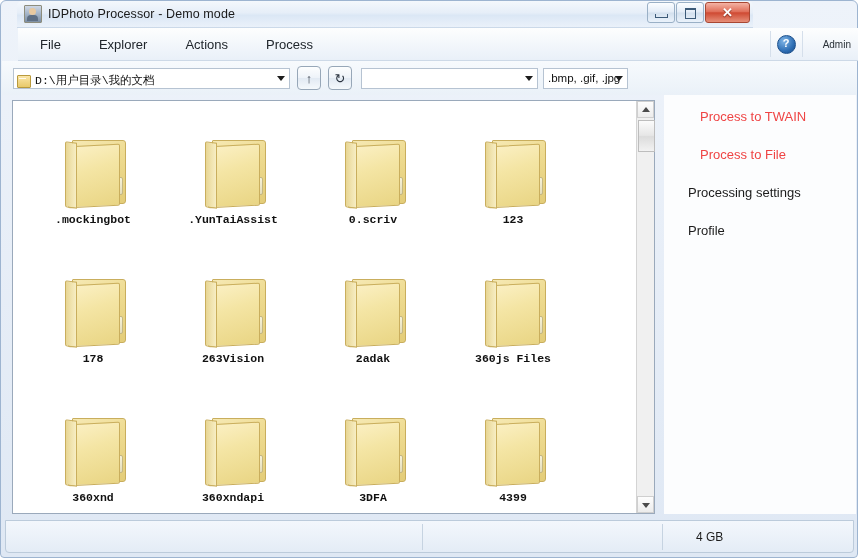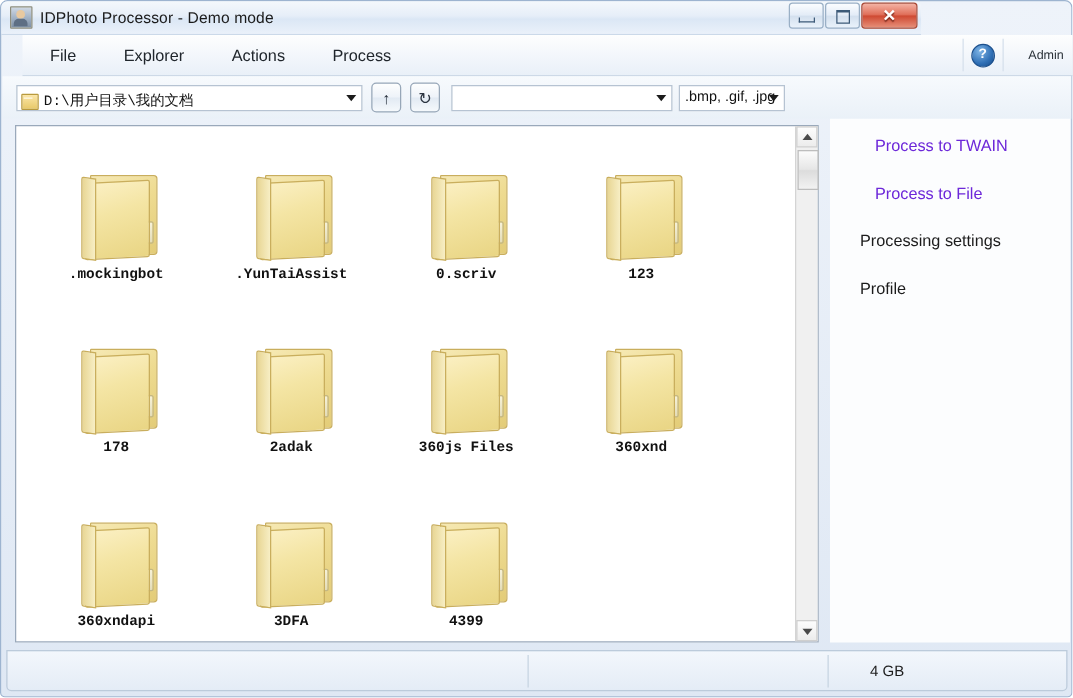--- a/index.html
+++ b/index.html
@@ -10,21 +10,21 @@
   }
   .window{
     position:relative;width:858px;height:558px;box-sizing:border-box;
     background:linear-gradient(180deg,#eef3fa 0%,#dfe8f4 100%);
     border:1px solid #9db4d0;
     border-radius:6px 6px 4px 4px;
     padding:0;
   }
   
   .titlebar{
-    position:absolute;left:0;top:0;width:736px;height:26px;
+    position:absolute;left:16px;top:0;width:736px;height:26px;
     background:linear-gradient(180deg,#f4f8fc 0%,#e6eef8 45%,#dbe7f5 55%,#eaf1fa 100%);
     border-radius:5px 5px 0 0;
     border-bottom:1px solid #cbd9e9;
     display:flex;align-items:center;
   }
   .app-icon{
     width:16px;height:16px;margin-left:7px;margin-right:6px;
     border:1px solid #8d8d7d;
     background:linear-gradient(180deg,#cfd8e4 0%,#9fb0c4 55%,#7d8fa4 100%);
     position:relative;flex:none;border-radius:1px;
@@ -199,21 +199,21 @@
   }
   
   .right-panel{
     position:absolute;left:663px;top:94px;width:192px;height:419px;
     background:#fcfdfe;
   }
   .rp-item{
     font-size:13px;padding:0 0 0 24px;height:24px;line-height:24px;margin-top:14px;
     color:#1c1c1c;white-space:nowrap;
   }
-  .rp-item.disabled{color:#6d28d9;padding-left:36px;}
+  .rp-item.disabled{color:#ef4444;padding-left:36px;}
   .rp-item:first-child{margin-top:10px;}
   
   .statusbar{
     position:absolute;left:4px;bottom:4px;width:849px;height:33px;
     background:linear-gradient(180deg,#f3f7fc 0%,#e4ecf6 100%);
     border:1px solid #bccbdb;box-sizing:border-box;border-radius:0 0 4px 4px;
     display:flex;align-items:center;
   }
   .status-sep{position:absolute;top:3px;width:1px;height:26px;background:#c6d3e1;}
   .status-text{
@@ -331,20 +331,29 @@
             </div>
             <div class="file-label">178</div>
           </div>
           <div class="file-cell">
             <div class="folder-icon">
               <span class="back"></span>
               <span class="tab"></span>
               <span class="front"></span>
               <span class="spine"></span>
             </div>
+            <div class="file-label">263Vision</div>
+          </div>
+          <div class="file-cell">
+            <div class="folder-icon">
+              <span class="back"></span>
+              <span class="tab"></span>
+              <span class="front"></span>
+              <span class="spine"></span>
+            </div>
             <div class="file-label">2adak</div>
           </div>
           <div class="file-cell">
             <div class="folder-icon">
               <span class="back"></span>
               <span class="tab"></span>
               <span class="front"></span>
               <span class="spine"></span>
             </div>
             <div class="file-label">360js Files</div>

